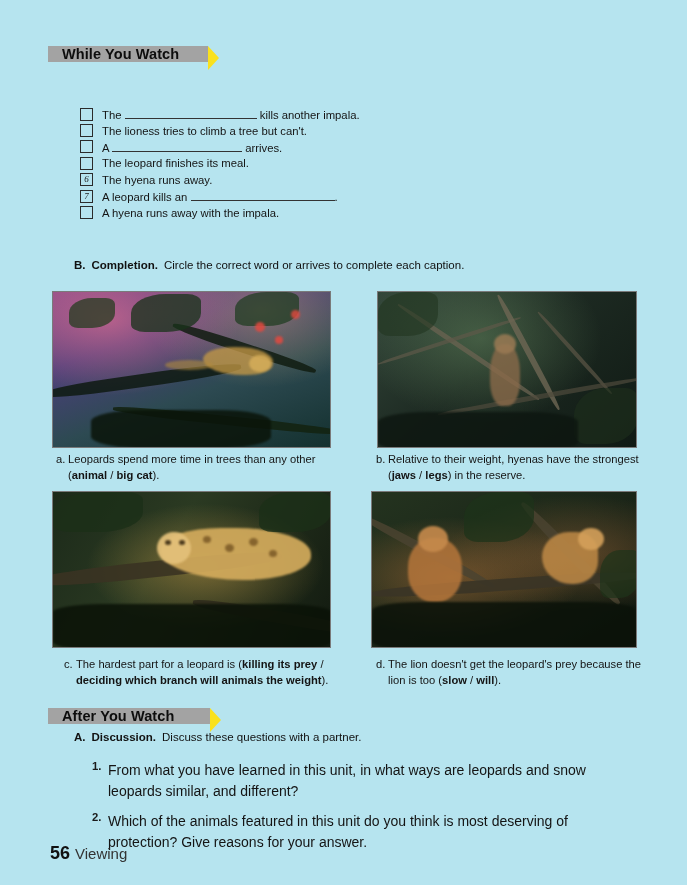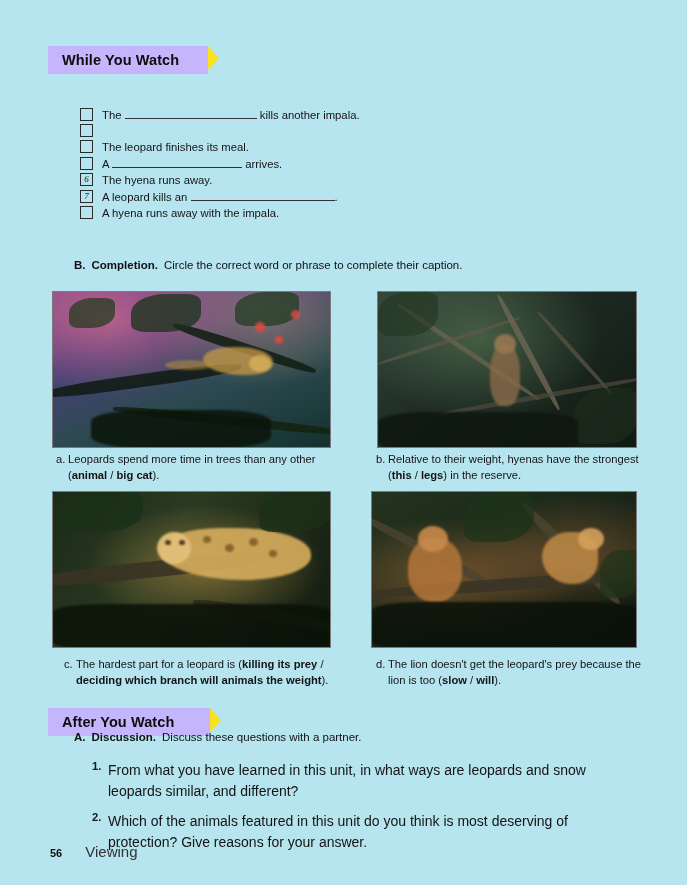--- a/index.html
+++ b/index.html
@@ -17,22 +17,22 @@
   }
   .page {
     position: absolute;
     left: 0; top: 0;
     width: 687px; height: 885px;
   }
 
   
   .banner {
     position: absolute;
-    background: #c4b5fd;
-    height: 28px;
+    background: #a3a3a3;
+    height: 16px;
     display: flex;
     align-items: center;
     padding-left: 14px;
     box-sizing: border-box;
   }
   .banner .banner-label {
     font-size: 14.5px;
     font-weight: bold;
     color: #0d0d0d;
     letter-spacing: .1px;
@@ -227,24 +227,24 @@
 
   
   .footer {
     position: absolute;
     left: 50px;
     top: 843px;
     display: flex;
     align-items: baseline;
   }
   .footer .pnum {
-    font-size: 11px;
+    font-size: 18px;
     font-weight: bold;
     color: #111;
-    margin-right: 23px;
+    margin-right: 5px;
   }
   .footer .plabel {
     font-size: 15px;
     color: #333;
   }
 </style>
 </head>
 <body>
 
 <div class="page">
@@ -256,51 +256,52 @@
 
   <div class="seq-list">
 
     <div class="seq-item">
       <span class="seq-box"></span>
       <span class="seq-text"><span>The </span><span class="blank w1"></span><span> kills another impala.</span></span>
     </div>
 
     <div class="seq-item">
       <span class="seq-box"></span>
-    </div>
-
+      <span class="seq-text">The lioness tries to climb a tree but can't.</span>
+    </div>
+
+
+    <div class="seq-item">
+      <span class="seq-box"></span>
+      <span class="seq-text"><span>A </span><span class="blank w2"></span><span> arrives.</span></span>
+    </div>
 
     <div class="seq-item">
       <span class="seq-box"></span>
       <span class="seq-text">The leopard finishes its meal.</span>
     </div>
 
     <div class="seq-item">
-      <span class="seq-box"></span>
-      <span class="seq-text"><span>A </span><span class="blank w2"></span><span> arrives.</span></span>
-    </div>
-
-    <div class="seq-item">
       <span class="seq-box">6</span>
       <span class="seq-text">The hyena runs away.</span>
     </div>
 
     <div class="seq-item">
       <span class="seq-box">7</span>
       <span class="seq-text"><span>A leopard kills an </span><span class="blank w3"></span><span>.</span></span>
     </div>
 
     <div class="seq-item">
       <span class="seq-box"></span>
       <span class="seq-text">A hyena runs away with the impala.</span>
     </div>
   </div>
 
   <div class="exercise-head" id="ex-b-comp">
-    <span class="letter">B.</span><span class="title">Completion.</span><span class="instr">Circle the correct word or phrase to complete their caption.</span>
+    <span class="letter">B.</span><span class="title">Completion.</span><span class="instr">Circle the correct word or arrives to complete each caption.</span>
   </div>
 
   <div class="photo" id="photo-a">
     <div class="sky"></div>
     <div class="branch" style="left:-10px; top:96px; width:200px; height:13px; transform:rotate(-8deg); background:#0e1a12;"></div>
     <div class="branch" style="left:60px; top:112px; width:230px; height:9px; transform:rotate(6deg); background:#13220f;"></div>
     <div class="branch" style="left:120px; top:28px; width:150px; height:10px; transform:rotate(18deg); background:#101c10;"></div>
     <div class="blob" style="left:150px; top:55px; width:70px; height:28px; background:#c79a45; opacity:.75; border-radius:45% 55% 40% 60%;"></div>
     <div class="blob" style="left:196px; top:63px; width:22px; height:17px; background:#d9b05b; opacity:.8;"></div>
     <div class="blob" style="left:112px; top:68px; width:48px; height:10px; background:#b08a3d; opacity:.6; border-radius:50%;"></div>
@@ -327,21 +328,21 @@
     <div class="blob" style="left:0px; top:120px; width:200px; height:40px; background:#0d1610; opacity:.8; border-radius:25%;"></div>
   </div>
 
   <div class="caption" id="cap-a">
     <span class="clab">a.</span>
     <span class="ctext"><span>Leopards spend more time in trees than any other (</span><b>animal</b><span> / </span><b>big cat</b><span>).</span></span>
   </div>
 
   <div class="caption" id="cap-b">
     <span class="clab">b.</span>
-    <span class="ctext"><span>Relative to their weight, hyenas have the strongest (</span><b>this</b><span> / </span><b>legs</b><span>) in the reserve.</span></span>
+    <span class="ctext"><span>Relative to their weight, hyenas have the strongest (</span><b>jaws</b><span> / </span><b>legs</b><span>) in the reserve.</span></span>
   </div>
 
   <div class="photo" id="photo-c">
     <div class="sky"></div>
     <div class="branch" style="left:-20px; top:82px; width:250px; height:16px; transform:rotate(-6deg); background:#3a3322; opacity:.9;"></div>
     <div class="branch" style="left:140px; top:104px; width:170px; height:12px; transform:rotate(10deg); background:#2e2a1c; opacity:.9;"></div>
     <div class="blob" style="left:104px; top:34px; width:150px; height:54px; background:#cda martinique; opacity:0;"></div>
     <div class="blob" style="left:108px; top:36px; width:150px; height:52px; background:#d3ab5c; opacity:.92; border-radius:40% 50% 45% 55%;"></div>
     <div class="blob" style="left:104px; top:40px; width:34px; height:32px; background:#e3c079; opacity:.95;"></div>
     <div class="blob" style="left:112px; top:48px; width:6px; height:5px; background:#3a2a12; opacity:.9;"></div>

